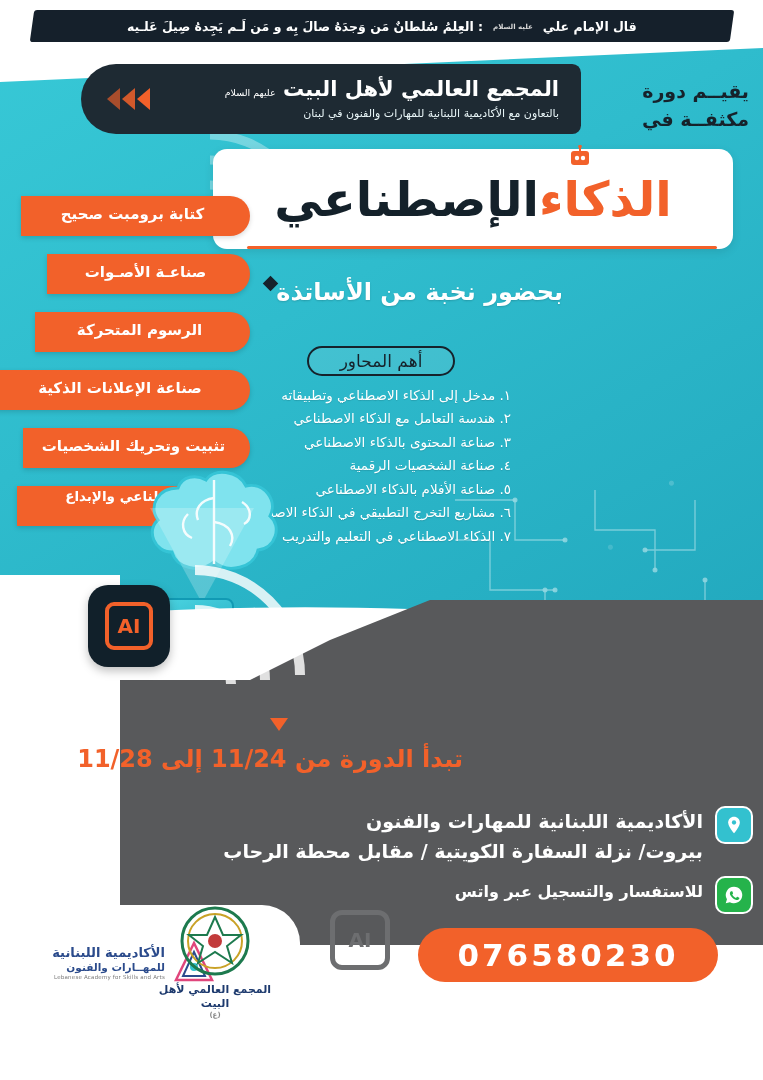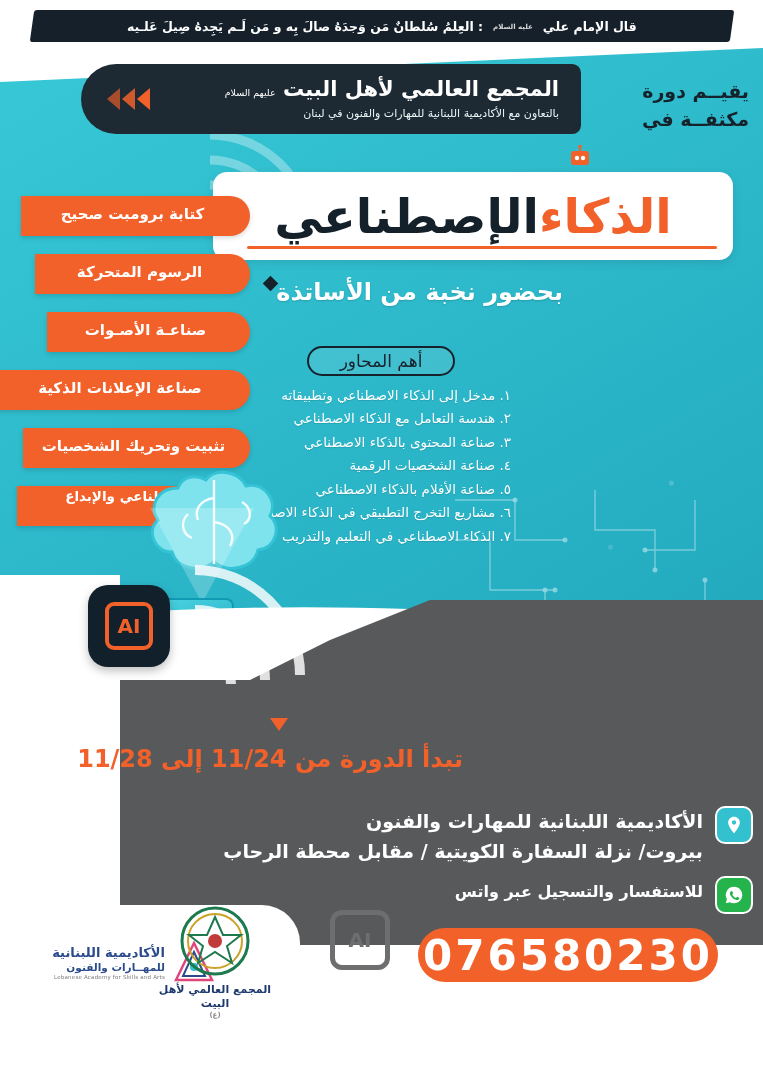--- a/index.html
+++ b/index.html
@@ -99,22 +99,22 @@
 
   
   .holds-course {
     position: absolute; top: 78px; right: 14px; width: 150px;
     text-align: right; direction: rtl;
     color: #16222b; font-weight: bold; font-size: 19px; line-height: 1.45;
   }
 
   
   .title-box {
-    position: absolute; top: 172px; right: 30px;
-    width: 520px; height: 88px;
+    position: absolute; top: 149px; right: 30px;
+    width: 520px; height: 100px;
     background: #ffffff;
     border-radius: 14px;
     display: flex; align-items: center; justify-content: center;
     box-shadow: 0 3px 10px rgba(0,0,0,.10);
   }
   .title-text {
     font-size: 48px; font-weight: bold; color: #14212a;
     direction: rtl; letter-spacing: -1px;
   }
   .title-text .accent { color: #f2612a; }
@@ -275,21 +275,21 @@
     text-align: right; direction: rtl; color: #ffffff;
     font-size: 16px; font-weight: bold;
   }
 
   
   .phone-pill {
     position: absolute; top: 928px; right: 45px;
     width: 300px; height: 54px;
     background: #f2612a; border-radius: 27px;
     display: flex; align-items: center; justify-content: center;
-    color: #ffffff; font-size: 42px; font-weight: bold;
+    color: #ffffff; font-size: 31px; font-weight: bold;
     letter-spacing: 3px;
   }
 
   
   .logo-acad {
     position: absolute; left: 30px; top: 940px;
     width: 185px; display: flex; align-items: center; gap: 8px; direction: rtl;
   }
   .logo-acad .txt { text-align: right; color: #2b4b8c; line-height: 1.25; }
   .logo-acad .t1 { font-size: 13px; font-weight: bold; }
@@ -378,22 +378,22 @@
     <rect x="4" y="6" width="18" height="14" rx="3" fill="#f2612a"></rect>
     <circle cx="10" cy="13" r="2.2" fill="#fff"></circle>
       <circle cx="16" cy="13" r="2.2" fill="#fff"></circle>
     <rect x="12" y="0" width="2" height="6" fill="#f2612a"></rect>
       <circle cx="13" cy="1.6" r="1.8" fill="#f2612a"></circle>
   </svg>
   <div class="title-line"></div>
 
   <div class="chips">
     <div class="chip c1">كتابة برومبت صحيح</div>
+    <div class="chip c3">صناعـة الأصـوات</div>
     <div class="chip c2">الرسوم المتحركة</div>
-    <div class="chip c3">صناعـة الأصـوات</div>
     <div class="chip c4">صناعة الإعلانات الذكية</div>
     <div class="chip c5">تثبيت وتحريك الشخصيات</div>
     <div class="chip c6">الذكاء الاصطناعي والإبداع الفني</div>
   </div>
 
   <div class="guests">
     <div class="guests-text">بحضور نخبة من الأساتذة</div>
     <div class="guest-diamond"></div>
   </div>
 

